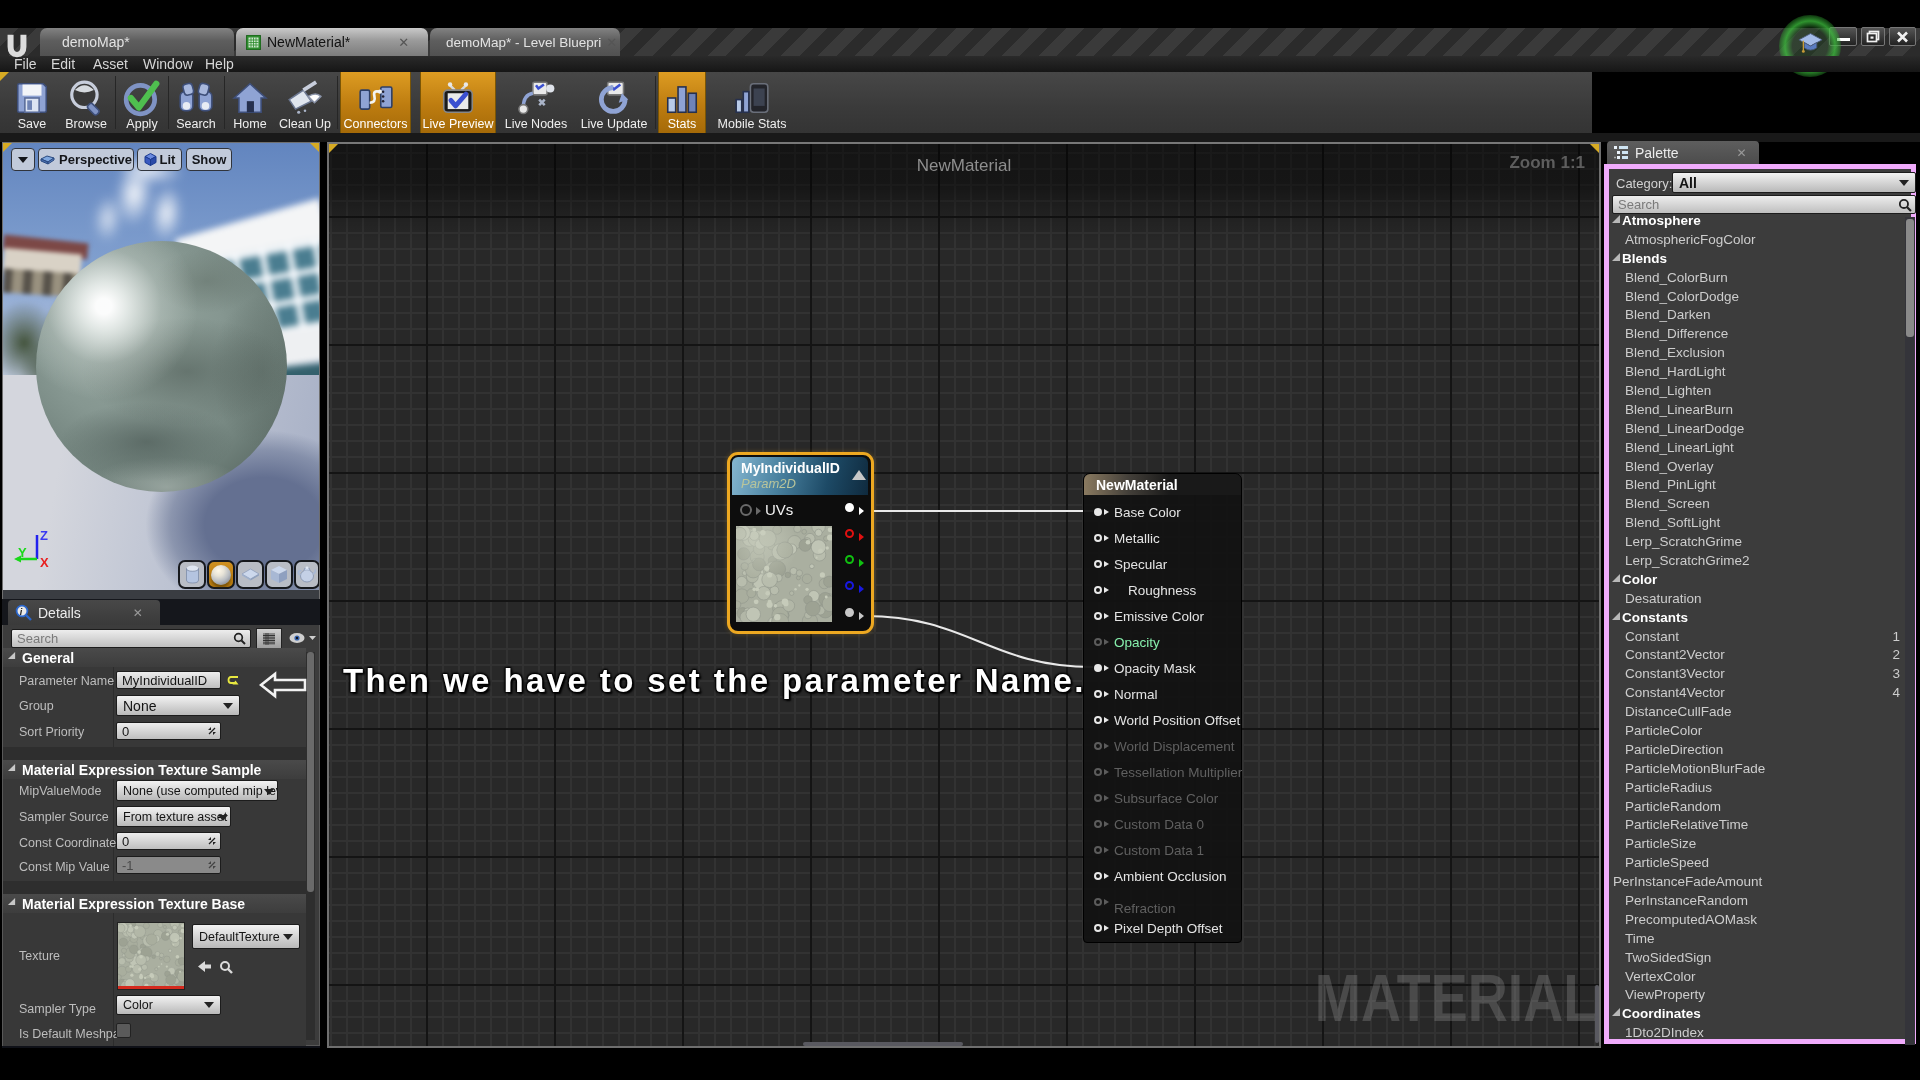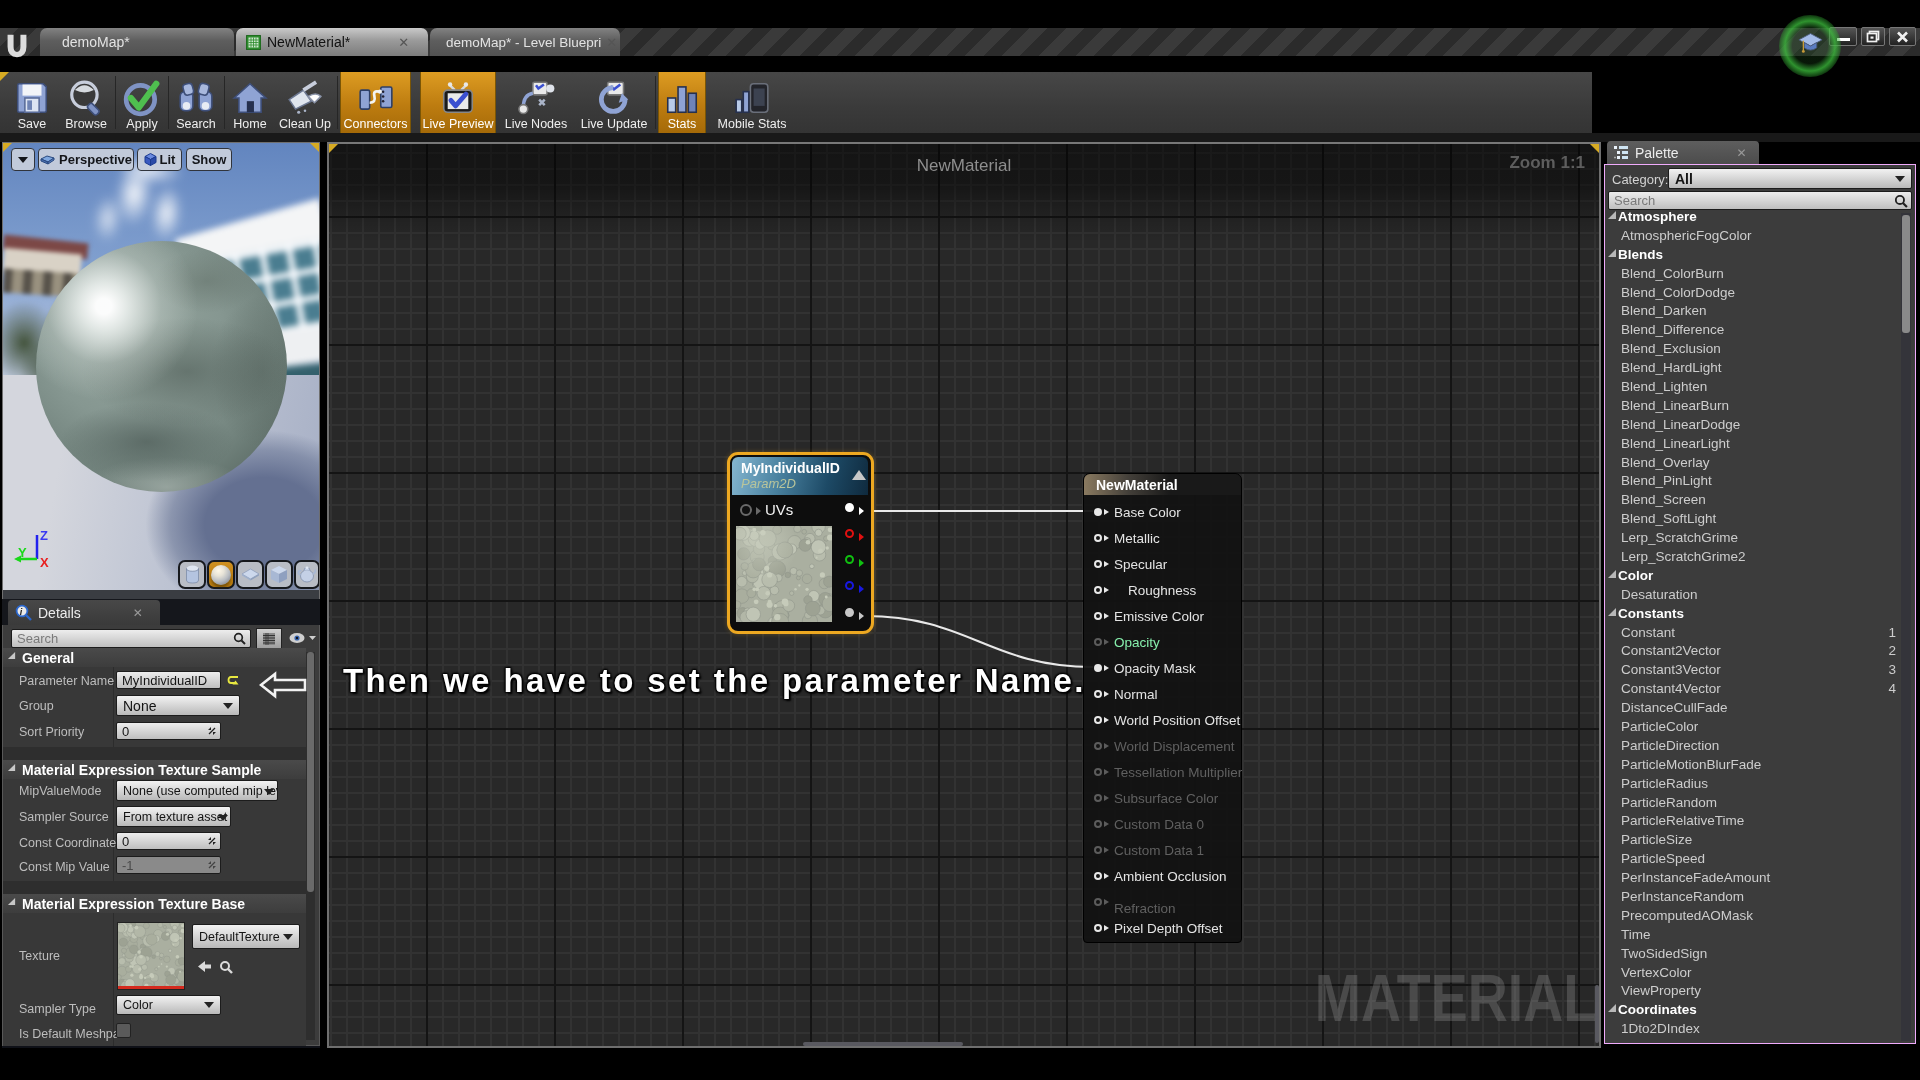--- a/index.html
+++ b/index.html
@@ -100,20 +100,27 @@
     </div>
 
 <div class="abs" style="left:1779px;top:15px;width:62px;height:62px;border-radius:50%;background:radial-gradient(circle,rgba(30,85,30,0.28) 40%,rgba(62,195,62,0.75) 57%,rgba(40,150,40,0.3) 72%,rgba(0,0,0,0) 80%);"></div>
 <svg class="abs" style="left:1797px;top:30px;" width="27" height="25" viewBox="0 0 30 28">
       <path d="M15 4 L28 11 L15 18 L2 11 Z" fill="#a4bce8" stroke="#4a5a78"></path>
       <path d="M8 14 L8 20 Q15 25 22 20 L22 14 L15 18 Z" fill="#5a7cc0" stroke="#4a5a78"></path>
       <path d="M7 12 L7 23" stroke="#c89b38" stroke-width="1.5"></path>
       <circle cx="7" cy="24" r="1.6" fill="#c89b38"></circle>
     </svg>
 
+<div id="menubar" class="abs">
+  <span style="left:14px;">File</span>
+      <span style="left:51px;">Edit</span>
+      <span style="left:93px;">Asset</span>
+      <span style="left:143px;">Window</span>
+      <span style="left:205px;">Help</span>
+</div>
 
 <div id="toolbar" class="abs">
   <div class="yc abs" style="left:0;top:0;"></div>
   <div class="tbtn" style="left:8px;width:48px;">
         <svg width="38" height="38" viewBox="0 0 24 24">
           <path d="M3 4 Q3 3 4 3 L19 3 L21 5 L21 20 Q21 21 20 21 L4 21 Q3 21 3 20 Z" fill="#8fa3d4" stroke="#3e4f7a"></path>
           <rect x="6" y="3.5" width="12" height="7" fill="#f2f4f8"></rect>
           <rect x="7.5" y="12" width="9" height="9" fill="#dde4f2" stroke="#5a6c9a"></rect>
           <rect x="9" y="13.5" width="3" height="6" fill="#6f83b4"></rect>
         </svg>
@@ -811,21 +818,21 @@
     <svg width="15" height="15" viewBox="0 0 15 15" style="margin:0 6px 0 7px;">
           <rect x="0" y="1" width="3" height="3" fill="#eaf2fa"></rect>
           <rect x="5" y="1" width="9" height="3" fill="#cfe4f2"></rect>
           <rect x="3" y="6" width="3" height="3" fill="#eaf2fa"></rect>
           <rect x="8" y="6" width="6" height="3" fill="#cfe4f2"></rect>
           <rect x="3" y="11" width="3" height="3" fill="#eaf2fa"></rect>
           <rect x="8" y="11" width="6" height="3" fill="#cfe4f2"></rect>
           <path d="M0 12.5 L2 12.5" stroke="#aaa" stroke-width="1.5"></path>
         </svg>
     Palette<span style="margin-left:58px;color:#9a9a9a;font-size:12px;">✕</span></div>
-  <div class="abs" style="left:0;top:23px;width:312px;height:880px;background:#3c3c3c;border:1px solid #f0abfc;">
+  <div class="abs" style="left:0;top:23px;width:312px;height:880px;background:#3c3c3c;border:5px solid #f0abfc;">
     <div class="row abs" style="left:7px;top:7px;color:#d2d2d2;font-size:13px;">Category:</div>
     <div class="drop" style="position:absolute;left:63px;top:3px;width:244px;height:21px;font-weight:bold;">All<div class="caret"></div></div>
     <div class="field" style="position:absolute;left:3px;top:26px;width:304px;height:19px;color:#7a7a7a;">Search<svg style="position:absolute;right:3px;" width="14" height="14" viewBox="0 0 13 13">
             <circle cx="5.5" cy="5.5" r="3.8" fill="none" stroke="#222" stroke-width="1.7"></circle>
             <path d="M8.5 8.5 L12 12" stroke="#222" stroke-width="2"></path>
           </svg></div>
     <div class="abs" style="left:296px;top:48px;width:10px;height:828px;background:#34343a;"></div>
     <div class="abs" style="left:297px;top:50px;width:8px;height:118px;background:#8a8a8a;border-radius:3px;"></div>
     <div id="plist" class="abs" style="left:0;top:42px;width:295px;">
           <div style="height:18.9px;display:flex;align-items:center;color:#fff;font-weight:bold;font-size:13.5px;"><div style="width:0;height:0;border-bottom:8px solid #b8b8b8;border-left:8px solid transparent;margin:0 2px 3px 3px;"></div>Atmosphere</div>
@@ -856,21 +863,21 @@
           <div style="height:18.9px;display:flex;align-items:center;color:#cdcdcd;font-size:13.5px;padding-left:16px;">Constant4Vector<span style="margin-left:auto;margin-right:4px;">4</span></div>
           <div style="height:18.9px;display:flex;align-items:center;color:#cdcdcd;font-size:13.5px;padding-left:16px;">DistanceCullFade</div>
           <div style="height:18.9px;display:flex;align-items:center;color:#cdcdcd;font-size:13.5px;padding-left:16px;">ParticleColor</div>
           <div style="height:18.9px;display:flex;align-items:center;color:#cdcdcd;font-size:13.5px;padding-left:16px;">ParticleDirection</div>
           <div style="height:18.9px;display:flex;align-items:center;color:#cdcdcd;font-size:13.5px;padding-left:16px;">ParticleMotionBlurFade</div>
           <div style="height:18.9px;display:flex;align-items:center;color:#cdcdcd;font-size:13.5px;padding-left:16px;">ParticleRadius</div>
           <div style="height:18.9px;display:flex;align-items:center;color:#cdcdcd;font-size:13.5px;padding-left:16px;">ParticleRandom</div>
           <div style="height:18.9px;display:flex;align-items:center;color:#cdcdcd;font-size:13.5px;padding-left:16px;">ParticleRelativeTime</div>
           <div style="height:18.9px;display:flex;align-items:center;color:#cdcdcd;font-size:13.5px;padding-left:16px;">ParticleSize</div>
           <div style="height:18.9px;display:flex;align-items:center;color:#cdcdcd;font-size:13.5px;padding-left:16px;">ParticleSpeed</div>
-          <div style="height:18.9px;display:flex;align-items:center;color:#cdcdcd;font-size:13.5px;padding-left:16px;">PerInstanceFadeAmount</div>
+          <div style="height:18.9px;display:flex;align-items:center;color:#cdcdcd;font-size:13.5px;padding-left:4px;">PerInstanceFadeAmount</div>
           <div style="height:18.9px;display:flex;align-items:center;color:#cdcdcd;font-size:13.5px;padding-left:16px;">PerInstanceRandom</div>
           <div style="height:18.9px;display:flex;align-items:center;color:#cdcdcd;font-size:13.5px;padding-left:16px;">PrecomputedAOMask</div>
           <div style="height:18.9px;display:flex;align-items:center;color:#cdcdcd;font-size:13.5px;padding-left:16px;">Time</div>
           <div style="height:18.9px;display:flex;align-items:center;color:#cdcdcd;font-size:13.5px;padding-left:16px;">TwoSidedSign</div>
           <div style="height:18.9px;display:flex;align-items:center;color:#cdcdcd;font-size:13.5px;padding-left:16px;">VertexColor</div>
           <div style="height:18.9px;display:flex;align-items:center;color:#cdcdcd;font-size:13.5px;padding-left:16px;">ViewProperty</div>
           <div style="height:18.9px;display:flex;align-items:center;color:#fff;font-weight:bold;font-size:13.5px;"><div style="width:0;height:0;border-bottom:8px solid #b8b8b8;border-left:8px solid transparent;margin:0 2px 3px 3px;"></div>Coordinates</div>
           <div style="height:18.9px;display:flex;align-items:center;color:#cdcdcd;font-size:13.5px;padding-left:16px;">1Dto2DIndex</div>
         </div>
   </div>

